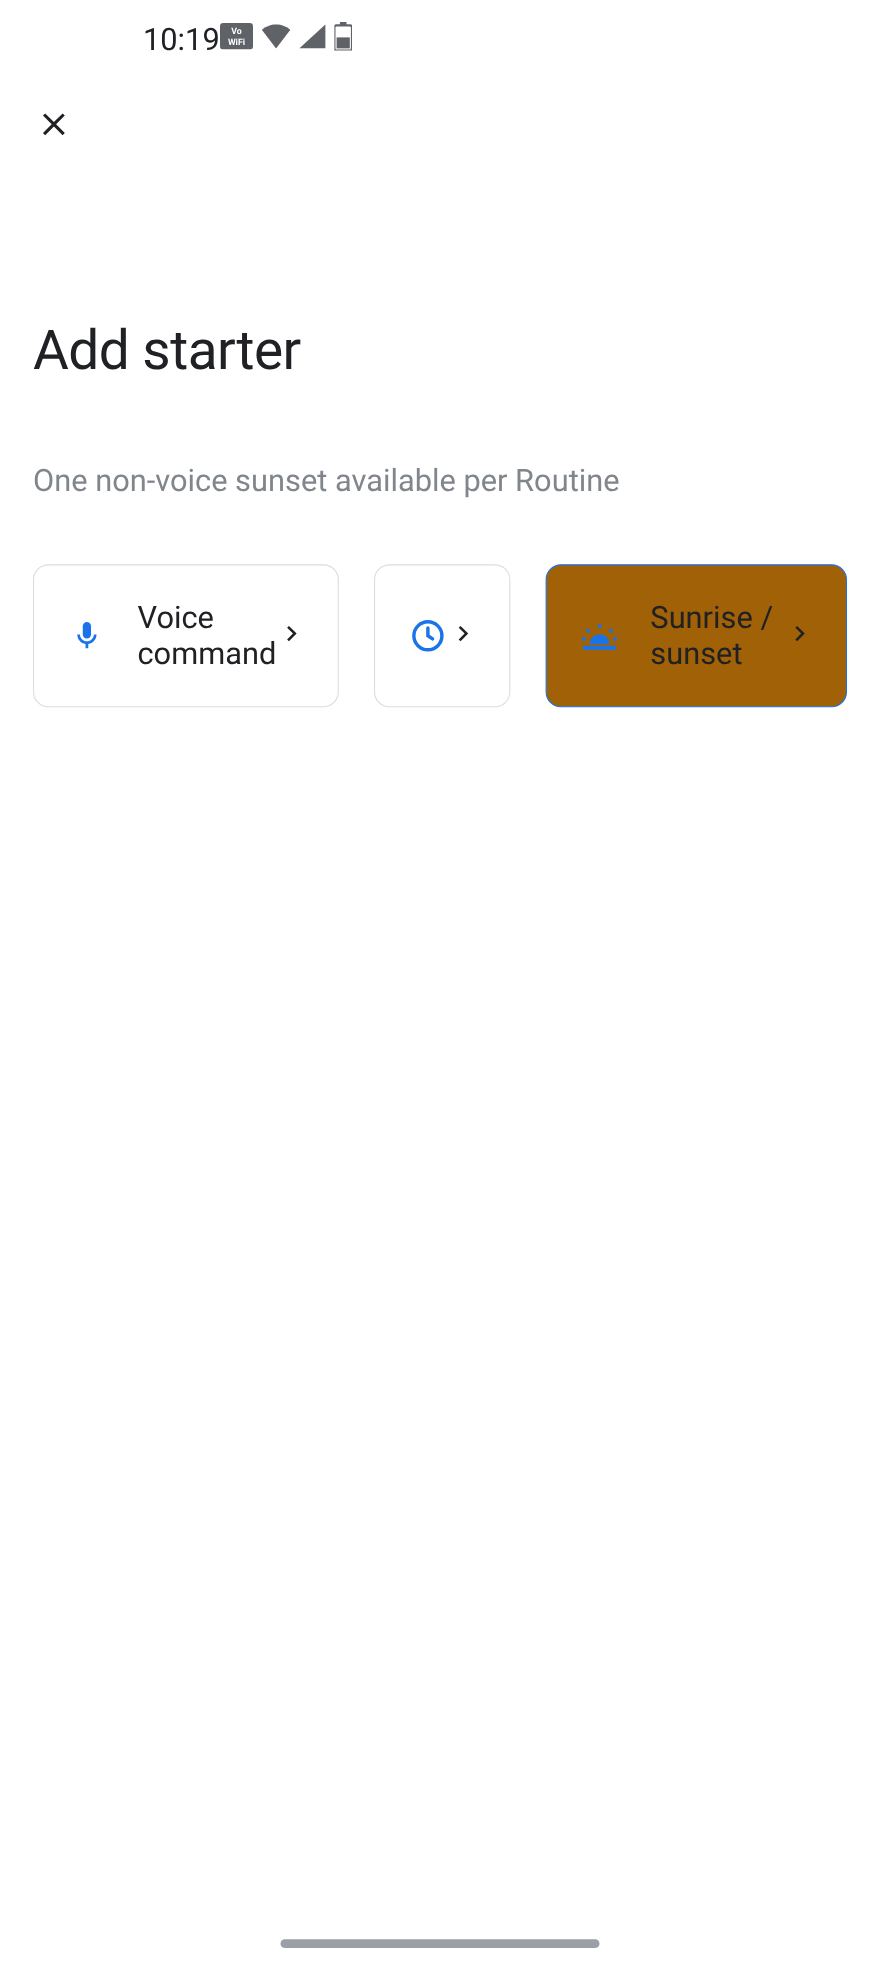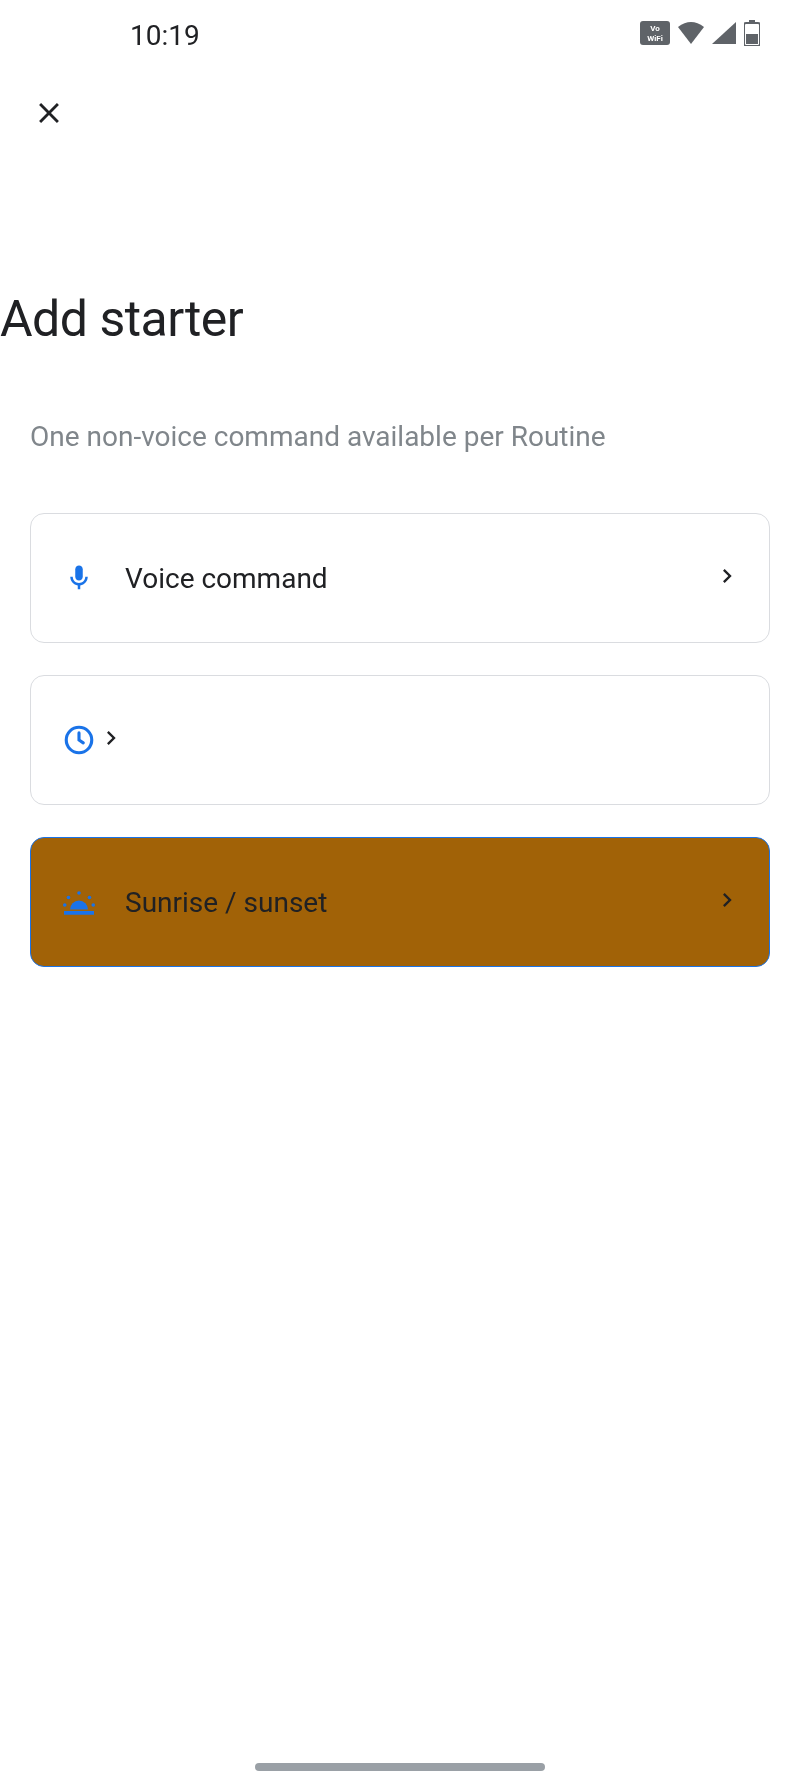--- a/index.html
+++ b/index.html
@@ -6,21 +6,20 @@
     body {
       width: 800px;
       height: 1787px;
       background: #ffffff;
       font-family: -apple-system, BlinkMacSystemFont, 'Segoe UI', Roboto, Arial, sans-serif;
       position: relative;
       overflow: hidden;
     }
     .status-bar {
       display: flex;
-      justify-content: space-between;
       align-items: center;
       padding: 20px 40px 20px 130px;
       height: 70px;
     }
     .status-time {
       font-size: 28px;
       color: #202124;
       font-weight: 400;
     }
     .status-icons {
@@ -40,34 +39,34 @@
       justify-content: center;
       cursor: pointer;
       background: none;
       border: none;
     }
     .page-title {
       font-size: 50px;
       font-weight: 400;
       color: #202124;
       margin-top: 220px;
+      margin-left: 30px;
       letter-spacing: -0.5px;
     }
     .page-subtitle {
       font-size: 28px;
       color: #80868b;
       margin-top: 72px;
       margin-left: 30px;
       font-weight: 400;
     }
     .options {
       margin-top: 60px;
       padding: 0 30px;
       display: flex;
-      flex-direction: column;
       gap: 32px;
     }
     .option-card {
       display: flex;
       align-items: center;
       border: 1px solid #dadce0;
       border-radius: 14px;
       height: 130px;
       padding: 0 28px 0 30px;
       cursor: pointer;
@@ -143,21 +142,21 @@
 
 <button class="close-button">
   <span>
     <svg width="34" height="34" viewBox="0 0 24 24">
         <path d="M19 6.41L17.59 5 12 10.59 6.41 5 5 6.41 10.59 12 5 17.59 6.41 19 12 13.41 17.59 19 19 17.59 13.41 12z" fill="#202124"></path>
       </svg>
   </span>
 </button>
 
 <h1 class="page-title">Add starter</h1>
-<p class="page-subtitle">One non-voice command available per Routine</p>
+<p class="page-subtitle">One non-voice sunset available per Routine</p>
 
 <div class="options">
 
   <div class="option-card">
     <span class="option-icon">
       <svg width="30" height="36" viewBox="0 0 24 24">
           <path d="M12 14c1.66 0 3-1.34 3-3V5c0-1.66-1.34-3-3-3S9 3.34 9 5v6c0 1.66 1.34 3 3 3z" fill="#1a73e8"></path>
           <path d="M17 11c0 2.76-2.24 5-5 5s-5-2.24-5-5H5c0 3.53 2.61 6.43 6 6.92V21h2v-3.08c3.39-.49 6-3.39 6-6.92h-2z" fill="#1a73e8"></path>
         </svg>
     </span>

